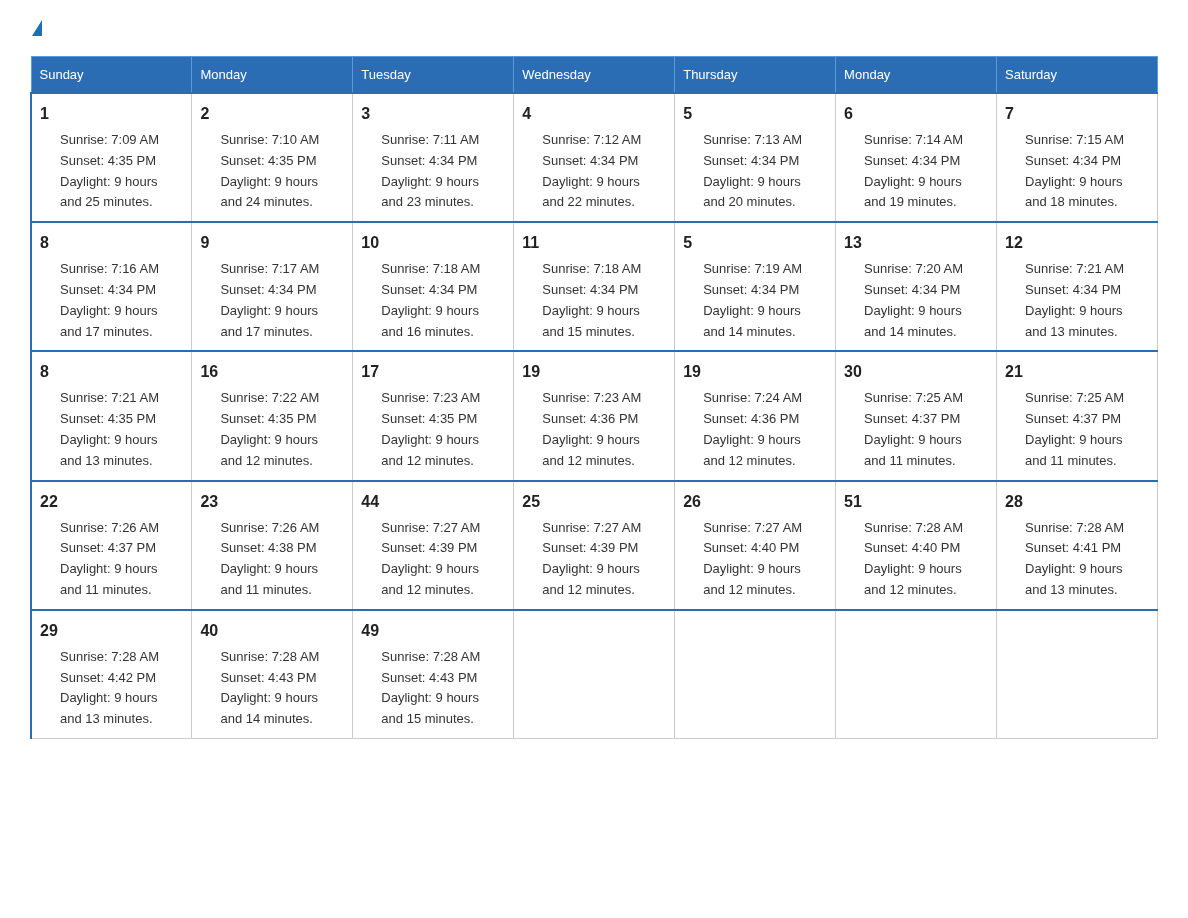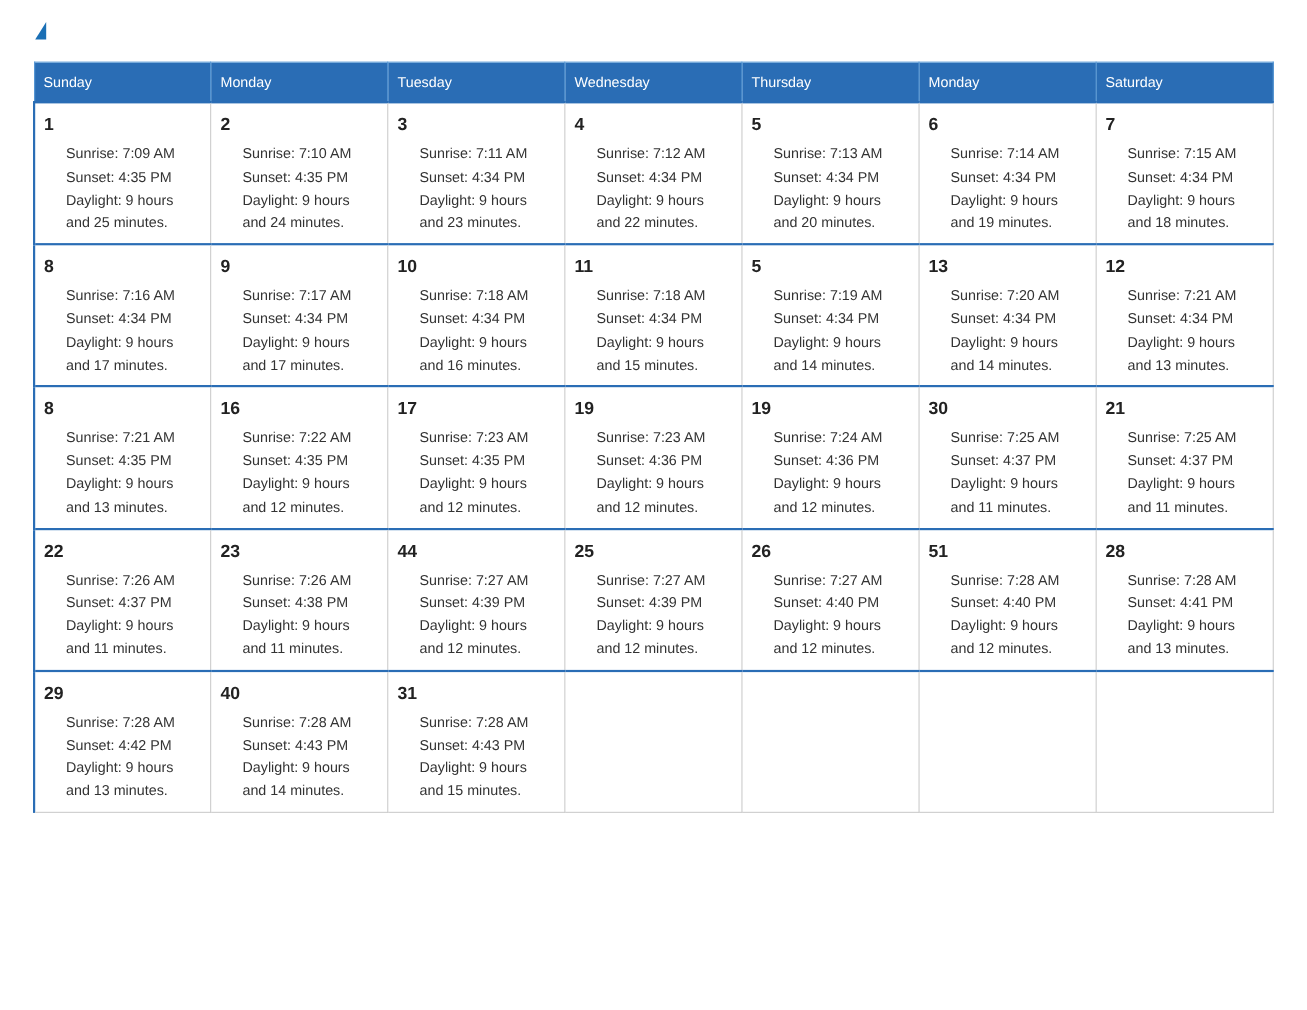--- a/index.html
+++ b/index.html
@@ -404,21 +404,21 @@
         <td>
           <span class="day-number">40</span>
         <div class="day-info">
           Sunrise: 7:28 AM<br>
           Sunset: 4:43 PM<br>
           Daylight: 9 hours<br>
           and 14 minutes.
         </div>
         </td>
         <td>
-          <span class="day-number">31</span>
+          <span class="day-number">49</span>
         <div class="day-info">
           Sunrise: 7:28 AM<br>
           Sunset: 4:43 PM<br>
           Daylight: 9 hours<br>
           and 15 minutes.
         </div>
         </td>
         <td class="empty-cell"></td>
         <td class="empty-cell"></td>
         <td class="empty-cell"></td>

